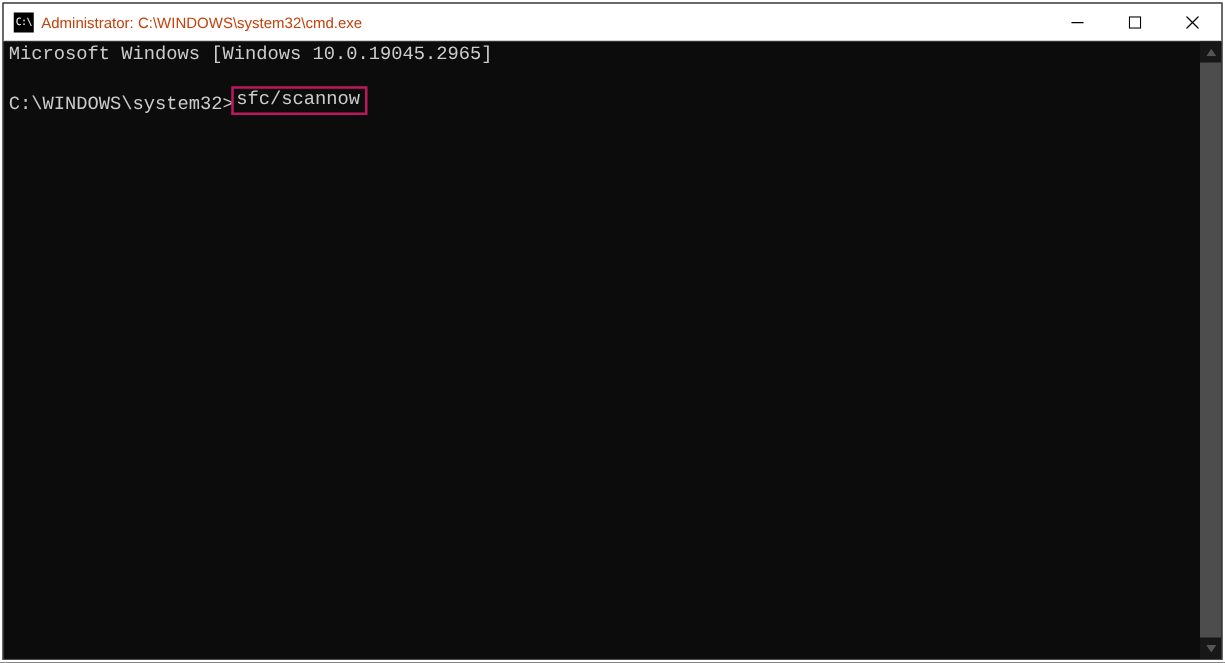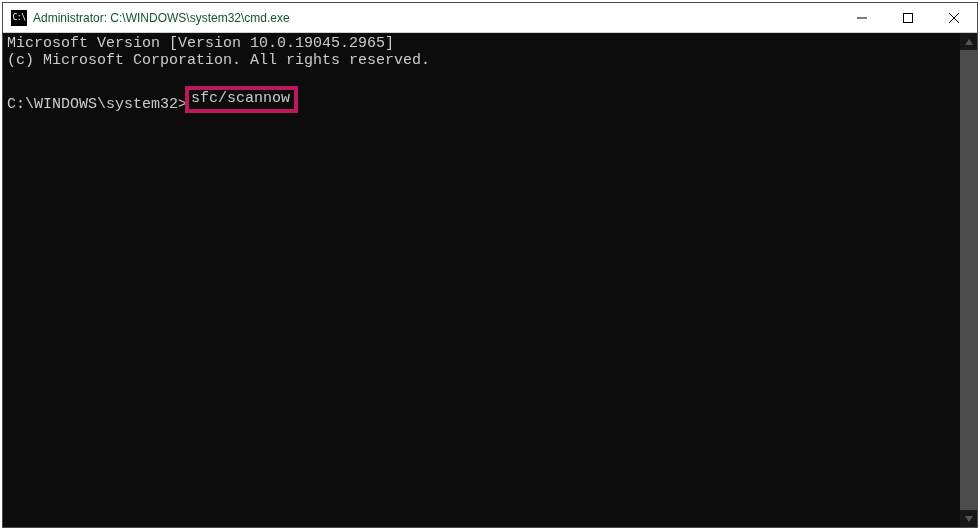--- a/index.html
+++ b/index.html
@@ -46,21 +46,21 @@
     }
     .titlebar-icon-text {
       color: #fff;
       font-size: 8px;
       font-family: monospace;
       line-height: 1;
       letter-spacing: -0.5px;
     }
     .titlebar-title {
       font-size: 12px;
-      color: #14532d;
+      color: #c2410c;
       flex: 1;
       white-space: nowrap;
     }
     .window-controls {
       display: flex;
       height: 100%;
     }
     .window-control {
       width: 46px;
       height: 100%;
@@ -96,21 +96,21 @@
       display: block;
     }
     .prompt-line {
       display: flex;
       align-items: flex-end;
     }
     .prompt-text {
       color: #cccccc;
     }
     .command-highlight {
-      border: 4px solid #be185d;
+      border: 2px solid #be185d;
       padding: 0 4px 2px 2px;
       margin-left: -2px;
       display: inline-block;
     }
     .scrollbar {
       width: 17px;
       background: #171717;
       display: flex;
       flex-direction: column;
       flex-shrink: 0;
@@ -163,21 +163,21 @@
           </svg>
       </button>
       <button class="window-control close">
         <svg viewBox="0 0 10 10">
             <path d="M0,0 L10,10 M10,0 L0,10" stroke="#000" stroke-width="1"></path>
           </svg>
       </button>
     </div>
   </div>
   <div class="terminal-area">
-    <div class="terminal-content"><span class="terminal-line">Microsoft Version [Version 10.0.19045.2965]</span><span class="terminal-line">(c) Microsoft Corporation. All rights reserved.</span><span class="terminal-line"> </span><span class="prompt-line"><span class="prompt-text">C:\WINDOWS\system32&gt;</span><span class="command-highlight"><span>sfc/scannow</span></span></span></div>
+    <div class="terminal-content"><span class="terminal-line">Microsoft Windows [Windows 10.0.19045.2965]</span><span class="terminal-line"> </span><span class="prompt-line"><span class="prompt-text">C:\WINDOWS\system32&gt;</span><span class="command-highlight"><span>sfc/scannow</span></span></span></div>
     <div class="scrollbar">
       <div class="scrollbar-button">
         <svg viewBox="0 0 8 6">
             <path d="M4,0 L8,6 L0,6 Z"></path>
           </svg>
       </div>
       <div class="scrollbar-track">
         <div class="scrollbar-thumb"></div>
       </div>
       <div class="scrollbar-button">

